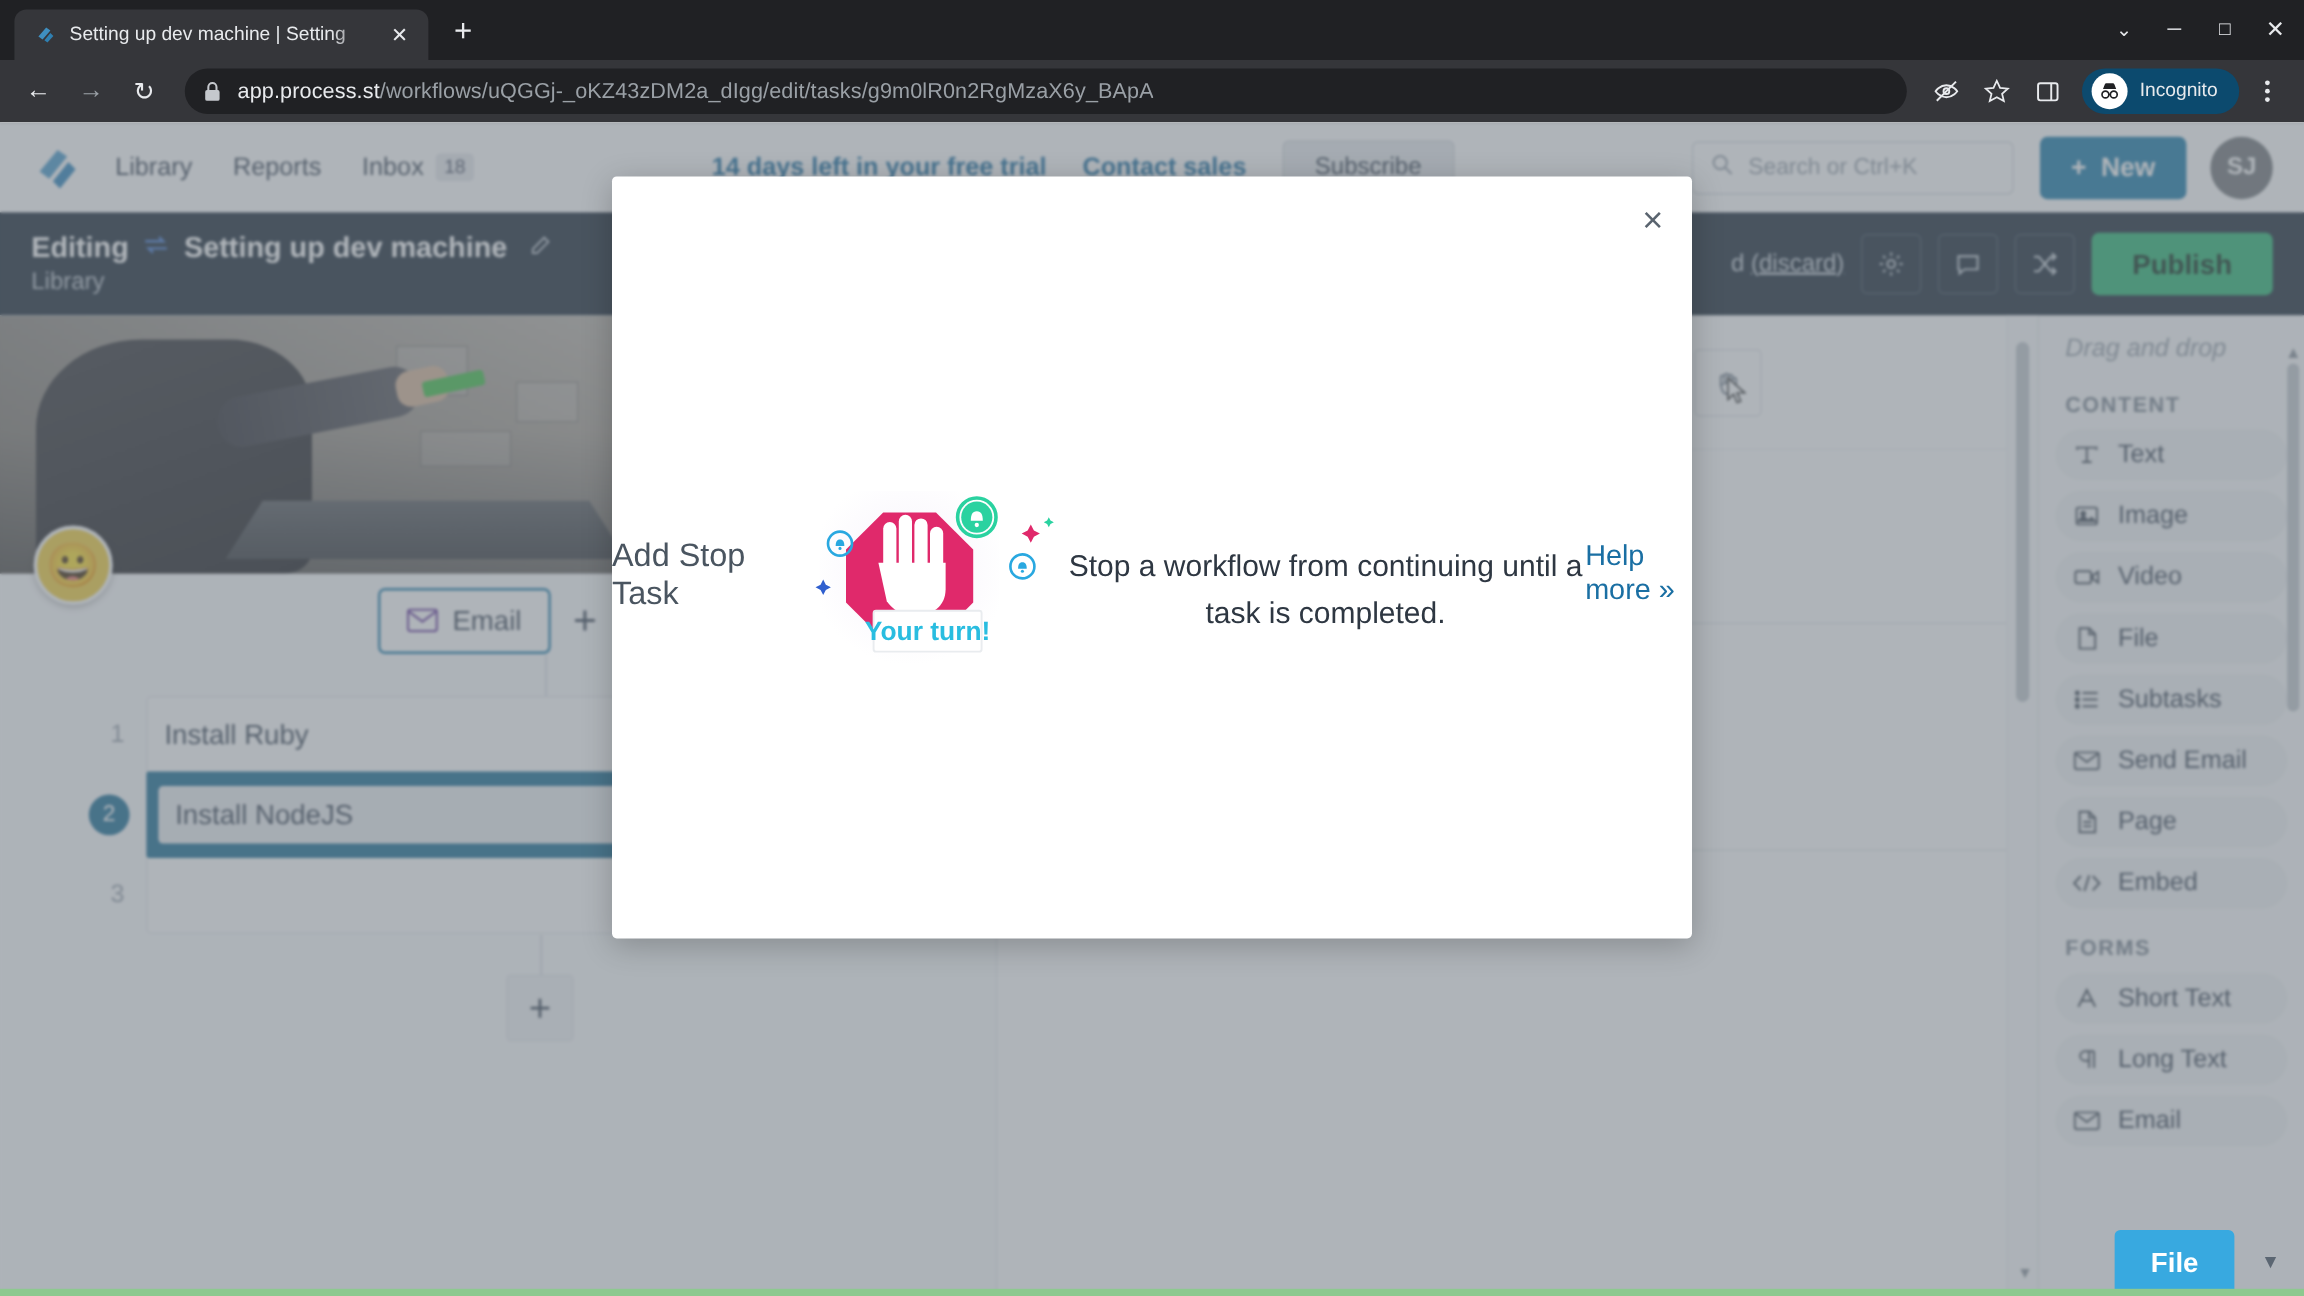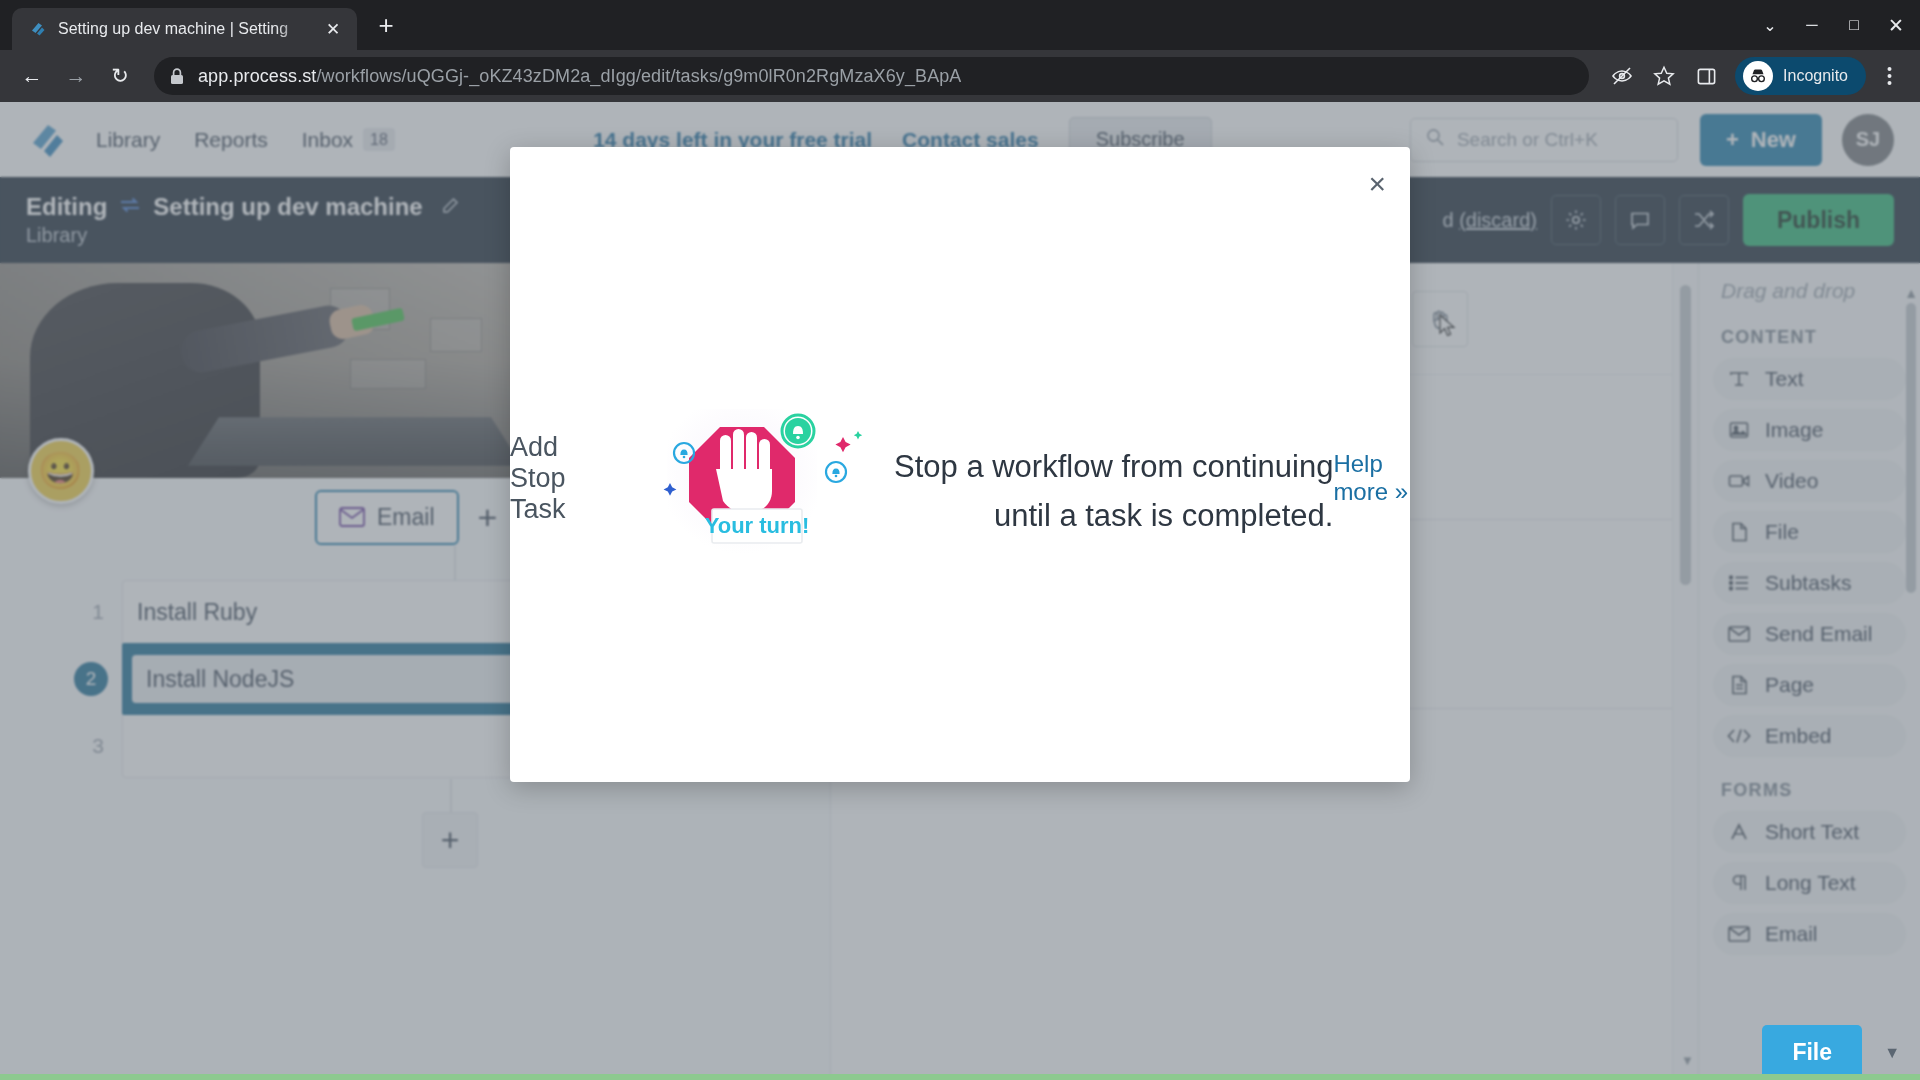--- a/index.html
+++ b/index.html
@@ -369,21 +369,21 @@
   }
   .modal-title {
     margin-top: 28px; font-size: 27px; color: #4a5560;
   }
   .modal-close {
     position: absolute; right: 24px; top: 22px; font-size: 30px;
     color: #5a646f; font-weight: 300; line-height: 1;
   }
   .illus { margin-top: 34px; width: 260px; height: 145px; position: relative; }
   .modal-body {
-    margin-top: 54px; text-align: right; font-size: 31px; color: #2e3742;
+    margin-top: 54px; text-align: center; font-size: 25px; color: #2e3742;
     line-height: 1.55;
   }
   .modal-ok {
     margin-top: 46px; background: #1c88c7; color: #fff;
     font-size: 25px; font-weight: bold; border-radius: 5px;
     padding: 18px 34px;
   }
   .modal-learn {
     margin-top: 26px; color: #1a6fa3; font-size: 24px;
   }

